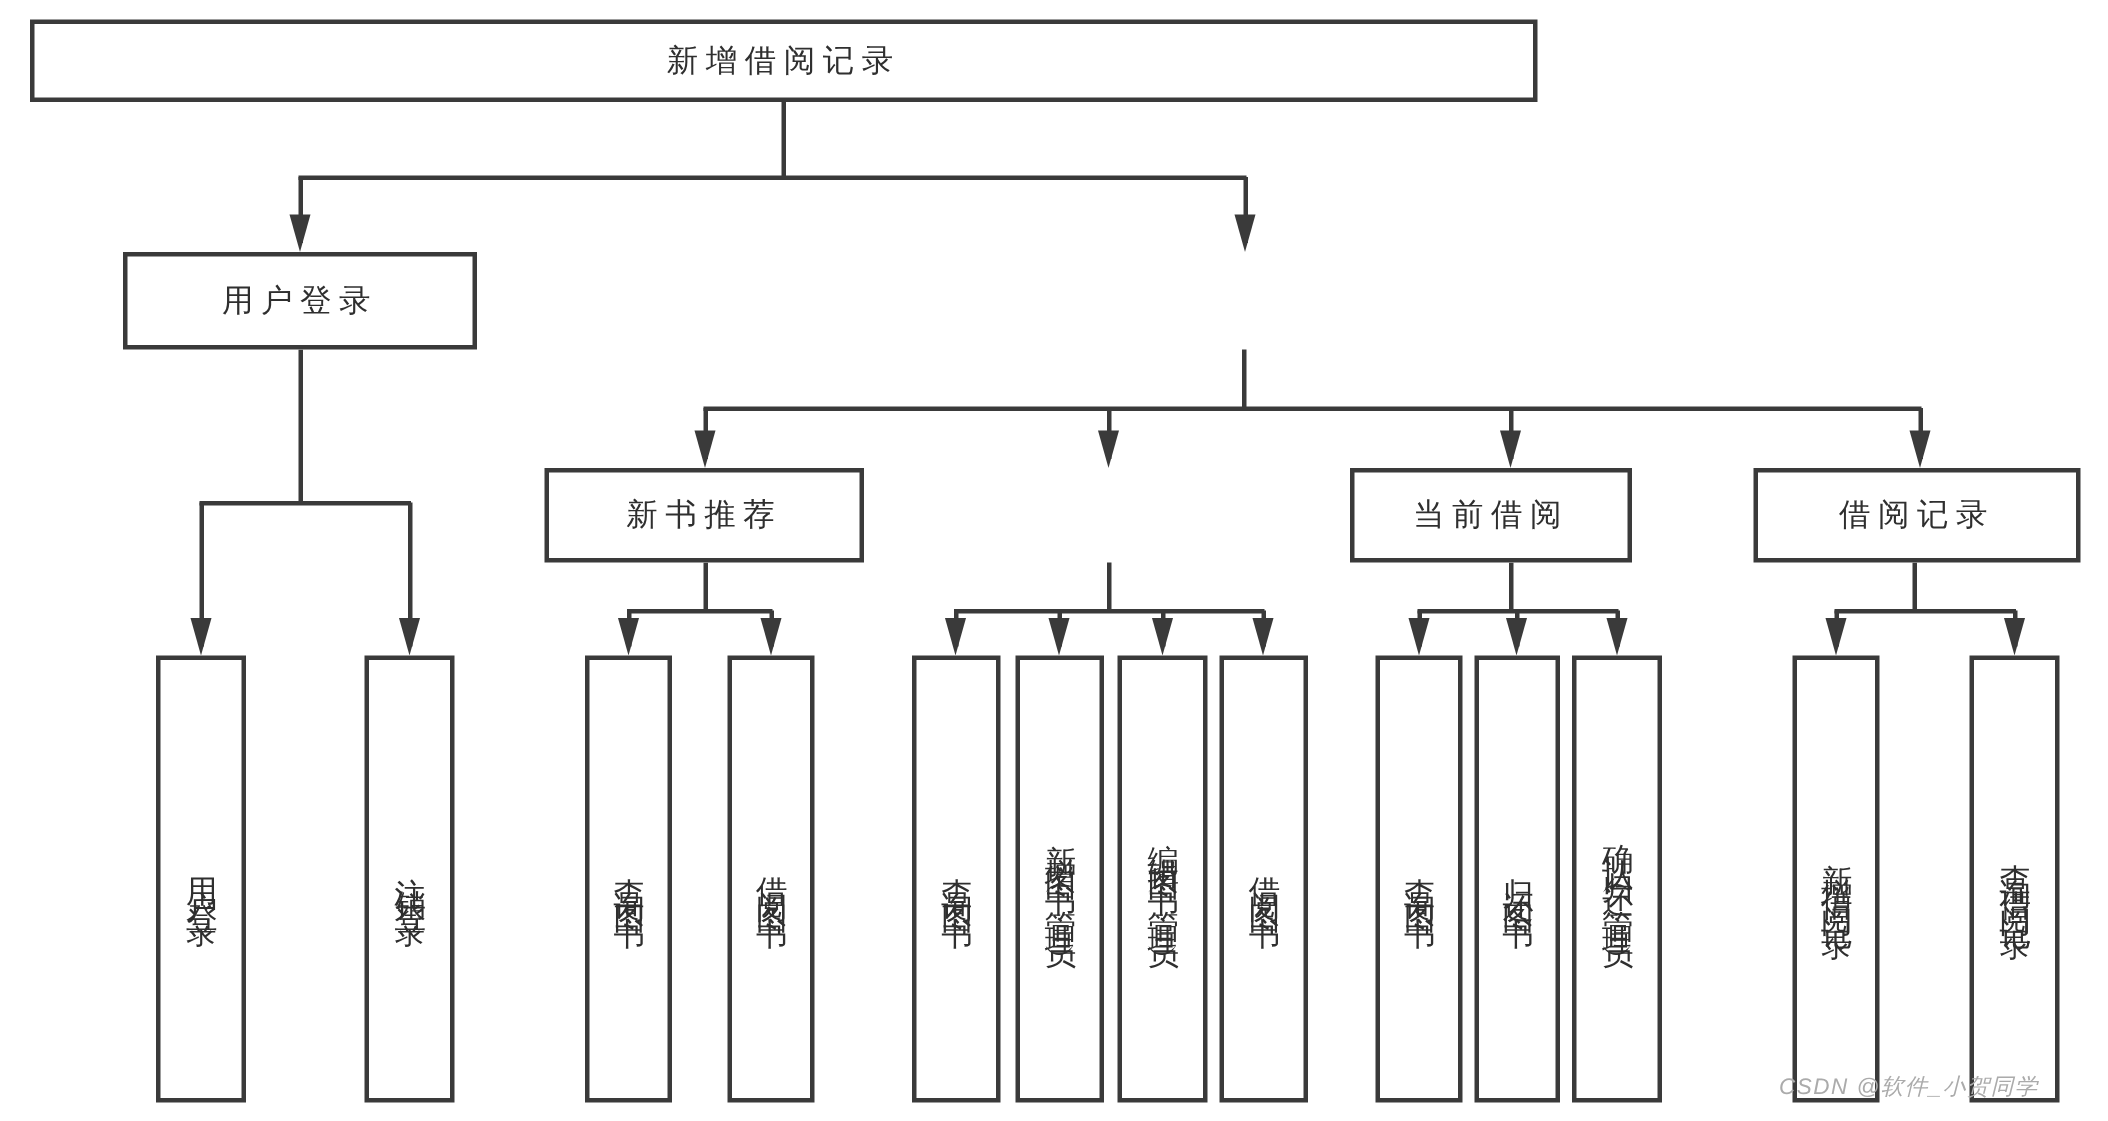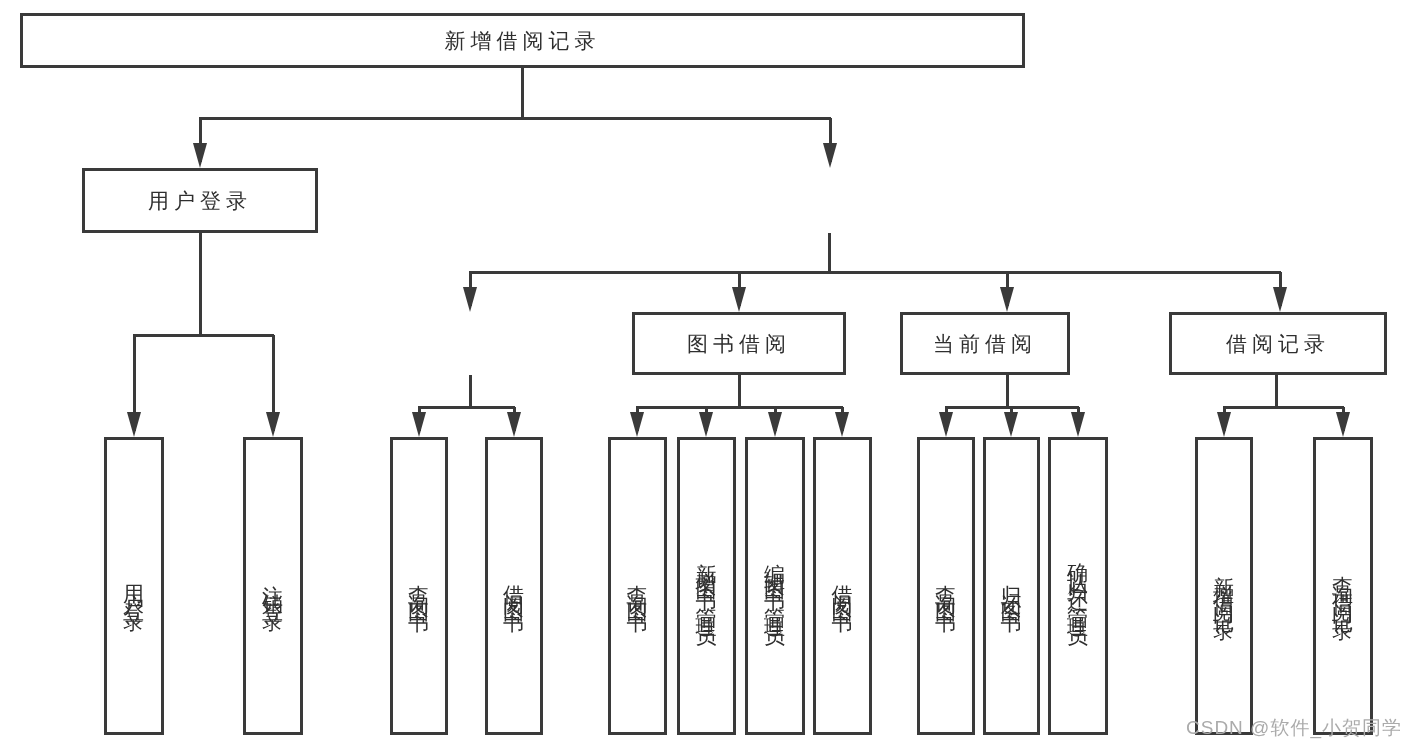--- a/index.html
+++ b/index.html
@@ -34,23 +34,23 @@
   }
   .cline{position:absolute;background:var(--line,#3a3a3a);z-index:1;}
   .carrow{
     position:absolute;width:0;height:0;z-index:1;
     border-left:7px solid transparent;
     border-right:7px solid transparent;
     border-top:25px solid var(--line,#3a3a3a);
   }
   #watermark{
     position:absolute;left:1186px;top:715px;
-    font-size:19px;letter-spacing:1px;
+    font-size:15px;letter-spacing:1px;
     color:var(--wm,#ababab);
-    z-index:3;white-space:nowrap;
+    z-index:3;white-space:nowrap;font-style:italic;
   }
 </style>
 </head>
 <body>
 
 <div id="canvas" style="--line: #3a3a3a; --text: #2f2f2f; --bg: #ffffff; --wm: #ababab;">
 
   <div id="connectors">
       <div class="cline" style="left: 521px; top: 68px; width: 3px; height: 50px;"></div>
       <div class="cline" style="left: 199px; top: 117px; width: 632px; height: 3px;"></div>
@@ -107,24 +107,24 @@
     </div>
 
   <div class="box" style="left:20px;top:13px;width:1005px;height:55px">
     <span class="lbl">新增借阅记录</span>
   </div>
 
   <div class="box" style="left:82px;top:168px;width:236px;height:65px">
     <span class="lbl">用户登录</span>
   </div>
 
-  <div class="box" style="left:632px;top:312px;width:214px;height:63px">
-    <span class="lbl">图书借阅</span>
+  <div class="box" style="left:363px;top:312px;width:213px;height:63px">
+    <span class="lbl">新书推荐</span>
   </div>
-  <div class="box" style="left:900px;top:312px;width:170px;height:63px">
+  <div class="box" style="left:900px;top:312px;width:188px;height:63px">
     <span class="lbl">当前借阅</span>
   </div>
   <div class="box" style="left:1169px;top:312px;width:218px;height:63px">
     <span class="lbl">借阅记录</span>
   </div>
 
   <div class="box vbox" style="left:104px;top:437px;width:60px;height:298px">
     <span class="lbl">用户登录</span>
   </div>
   <div class="box vbox" style="left:243px;top:437px;width:60px;height:298px">

